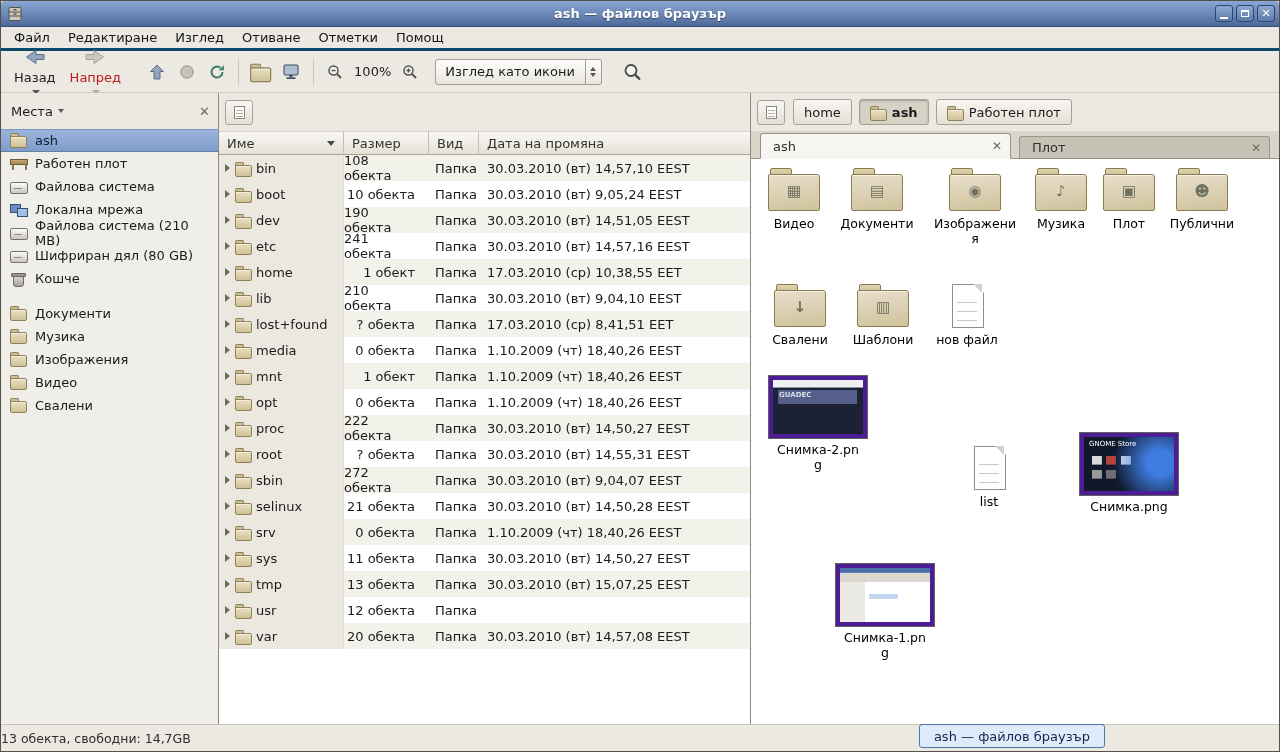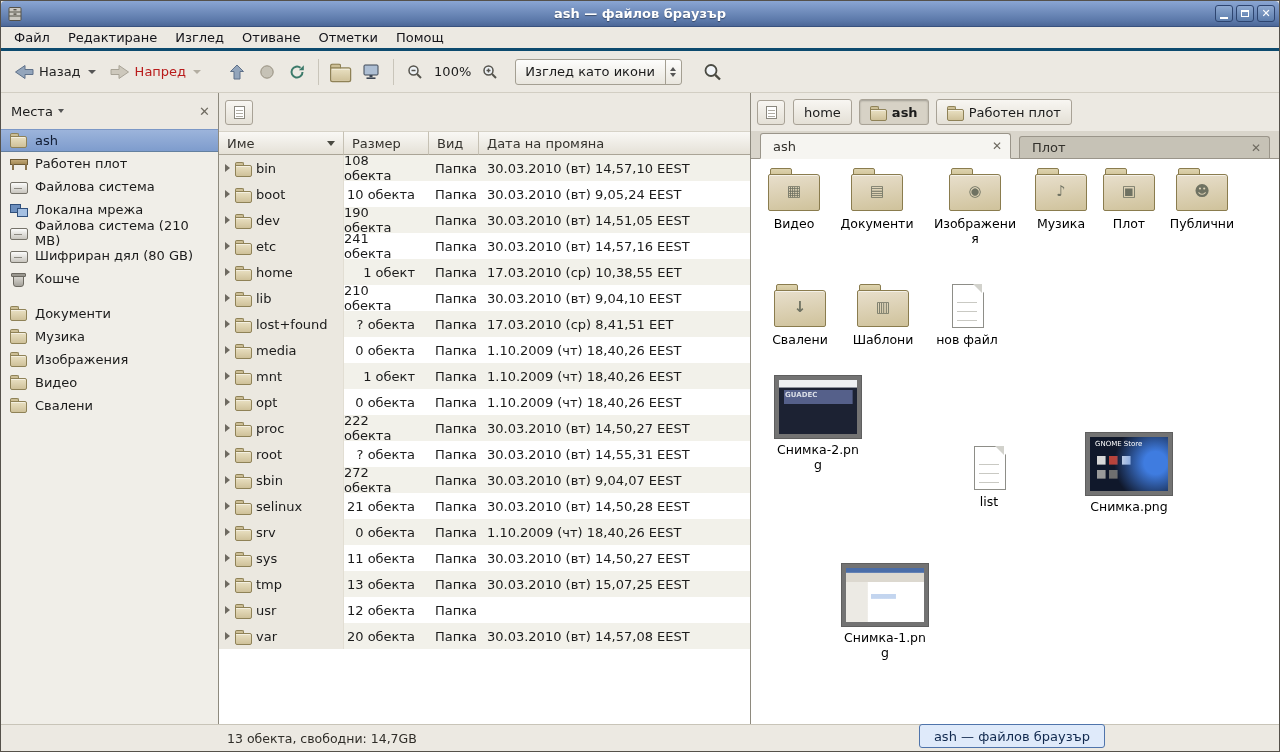--- a/index.html
+++ b/index.html
@@ -22,21 +22,21 @@
   .g-close{color:#fff;font-size:11px;font-weight:bold;line-height:1;}
   .g-close::before{content:"✕";}
 
   
   .menubar{height:24px;flex:none;display:flex;align-items:stretch;background:#ece9e2;padding-left:4px;border-bottom:3px solid #0c4a6e;}
   .menu-item{display:flex;align-items:center;padding:0 9px;font-size:13px;color:#14141a;}
 
   
   .toolbar{height:42px;flex:none;display:flex;align-items:center;background:#ece9e2;padding:0 6px;border-bottom:1px solid #d2cec3;}
   .tbtn{display:flex;align-items:center;gap:5px;padding:4px 6px;border-radius:3px;border:1px solid transparent;background:none;
-    font-size:13px;color:#222;font-family:inherit;}
+    font-size:13px;color:#222;font-family:inherit;flex-direction:column;}
   .tbtn.disabled{color:#b91c1c;}
   .chev{width:0;height:0;border-left:4px solid transparent;border-right:4px solid transparent;border-top:4px solid #555;margin-left:2px;}
   .tbtn.disabled .chev{border-top-color:#b3aea2;}
   .tsep{width:1px;height:26px;background:#c9c5ba;margin:0 6px;flex:none;}
   .zoom-label{font-size:13px;padding:0 4px;}
   .combo{display:flex;align-items:center;height:26px;margin-left:10px;border:1px solid #a49f92;border-radius:3px;
     background:linear-gradient(#fdfdfc,#e9e6de);}
   .combo-text{padding:0 10px 0 9px;font-size:13px;}
   .combo-step{width:16px;align-self:stretch;border-left:1px solid #a49f92;display:flex;flex-direction:column;align-items:center;justify-content:center;gap:2px;}
   .tri-up{width:0;height:0;border-left:3.5px solid transparent;border-right:3.5px solid transparent;border-bottom:4px solid #555;}
@@ -142,21 +142,21 @@
   .emblem-templates .emblem::before{content:"▥";}
   
   .ifile.icon-text-file .big-icon{width:44px;height:46px;}
   .ifile.icon-text-file .big-icon::after{content:"";position:absolute;left:7px;top:1px;width:30px;height:42px;background:#fff;
     border:1px solid #8e8e88;clip-path:polygon(0 0,74% 0,100% 20%,100% 100%,0 100%);
     background-image:repeating-linear-gradient(to bottom,transparent 0 8px,#c9c9c3 8px 9px);
     background-size:20px 28px;background-position:4px 9px;background-repeat:no-repeat;}
   .ifile.icon-text-file .big-icon::before{content:"";position:absolute;z-index:1;left:28px;top:1px;width:0;height:0;
     border-left:9px solid transparent;border-top:9px solid #d2d2cc;}
   
-  .ifile[class*="icon-thumb"] .big-icon{width:88px;height:64px;background:#737373;border:1px solid #5f5f5f;}
+  .ifile[class*="icon-thumb"] .big-icon{width:100px;height:64px;background:#4c1d95;border:1px solid #5f5f5f;}
   .ifile[class*="icon-thumb"] .big-icon::after{content:"";position:absolute;inset:4px;background-repeat:no-repeat;}
   .thumb-text{position:absolute;z-index:3;font-size:7px;line-height:1;}
   .icon-thumb-web .thumb-text{left:10px;top:16px;color:#d9dde6;font-weight:bold;}
   .icon-thumb-store .thumb-text{left:9px;top:8px;color:#fff;}
   .icon-thumb-web .big-icon::after{background-image:
       linear-gradient(#eef0f2,#eef0f2),
       linear-gradient(#55608a,#55608a),
       linear-gradient(#1c2233,#1c2233);
     background-size:100% 14%,88% 26%,100% 100%;
     background-position:0 0,50% 26%,0 0;}
@@ -171,21 +171,21 @@
       linear-gradient(#4a6da8,#4a6da8),
       linear-gradient(#dcd8cf,#dcd8cf),
       linear-gradient(#eceae4,#eceae4),
       linear-gradient(#c3d5ef,#c3d5ef),
       linear-gradient(#fff,#fff);
     background-size:100% 9%,100% 17%,28% 74%,32% 9%,100% 100%;
     background-position:0 0,0 12%,0 100%,48% 52%,0 0;}
 
   
   .statusbar{height:27px;flex:none;position:relative;display:flex;align-items:center;background:#ece9e2;border-top:1px solid #c8c4b8;font-size:12.5px;color:#2f2d28;}
-  .status-text{margin-left:226px;}
+  .status-text{}
   .task-button{position:absolute;right:174px;bottom:3px;height:24px;display:flex;align-items:center;padding:0 14px;
     background:#dfeafa;border:1px solid #4f74ab;border-radius:3px;font-size:13px;color:#11294e;}
 
   svg{display:block;}
 </style>
 </head>
 <body>
 
 <div class="window">
 

